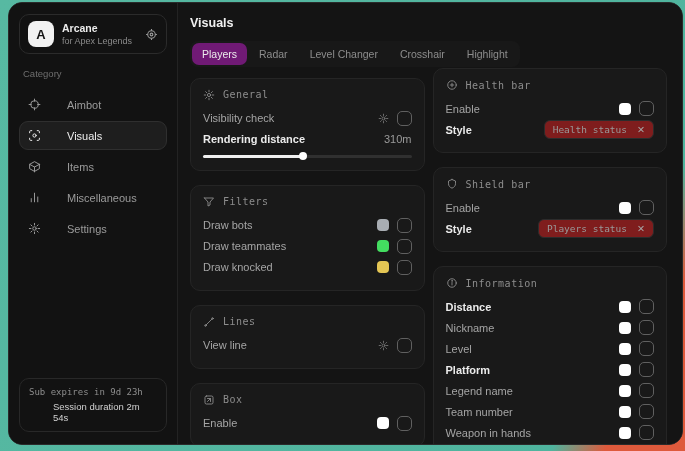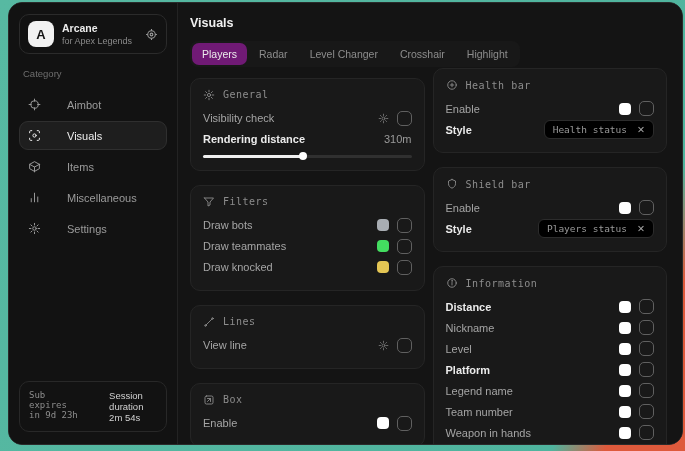--- a/index.html
+++ b/index.html
@@ -24,21 +24,21 @@
   .psub { font-size:9px; color:#8a8a8a; margin-top:2px; }
   .picon { margin-left:auto; color:#9a9a9a; display:flex; }
   .cat { margin:14px 4px 11px; font-size:9.5px; color:#6e6e6e; }
   .nav { display:flex; flex-direction:column; gap:2px; }
   .nav-item { display:flex; align-items:center; gap:26px; padding:7px 8px;
     border-radius:9px; color:#9b9b9b; font-size:11px; border:1px solid transparent; cursor:pointer; }
   .nav-item.active { background:#1e1e1e; border-color:#2f2f2f; color:#ededed; }
   .nav-item .ic { display:flex; }
   .spacer { flex:1; }
   .subbox { border:1px solid #282828; border-radius:10px; padding:8px 9px;
-    display:flex; flex-direction:row; gap:4px; }
+    display:flex; flex-direction:column; gap:4px; }
   .subline1 { font-family:"DejaVu Sans Mono", monospace; font-size:9px; color:#8d8d8d; }
   .subline2 { font-size:9.5px; color:#d2d2d2;margin-left:24px; }
   
   .main { flex:1; padding:13px 15px 0 12px; display:flex; flex-direction:column;
     overflow:hidden; background:#141414; }
   .title { font-size:12.5px; font-weight:700; color:#f0f0f0; }
   .tabs { margin-top:11px; display:flex; gap:2px; background:#181818;
     width:max-content; border-radius:8px; padding:2px; }
   .tab { padding:5px 10px; font-size:10.5px; color:#8d8d8d; border-radius:7px;
     cursor:pointer; white-space:nowrap; }
@@ -51,21 +51,21 @@
   .chead .ic { display:flex; }
   .ctitle { font-family:"DejaVu Sans Mono", monospace; font-size:10px; letter-spacing:0.5px; }
   .row { display:flex; align-items:center; min-height:21px; }
   .rlabel { font-size:11px; color:#a5a5a5; }
   .rlabel.em { color:#ebebeb; font-weight:700; }
   .ctrls { margin-left:auto; display:flex; align-items:center; gap:8px; }
   .swatch { width:12px; height:12px; border-radius:4px; }
   .checkbox { width:15px; height:15px; border:1.5px solid #606060; border-radius:5px; cursor:pointer; }
   .gearbtn { color:#7d7d7d; display:flex; cursor:pointer; }
   .rvalue { font-size:11px; color:#9a9a9a; }
-  .tag { background:#000000; border:1px solid #2c2c2c; border-radius:6px; padding:3px 8px;
+  .tag { background:#7f1d1d; border:1px solid #2c2c2c; border-radius:6px; padding:3px 8px;
     display:flex; align-items:center; gap:10px; cursor:pointer; }
   .tag .ttext { font-family:"DejaVu Sans Mono", monospace; font-size:9.5px; color:#9a9a9a; }
   .tag .tx { font-size:9.5px; color:#a5a5a5; cursor:pointer; line-height:1; }
   .slider { margin-top:5px; height:3px; background:#303030; border-radius:2px; position:relative; cursor:pointer; }
   .sfill { height:100%; background:#f0f0f0; border-radius:2px; }
   .sthumb { position:absolute; top:50%; transform:translate(-50%,-50%); width:8px; height:8px;
     border-radius:50%; background:#ffffff; }
   svg { display:block; }
 </style>
 </head>

